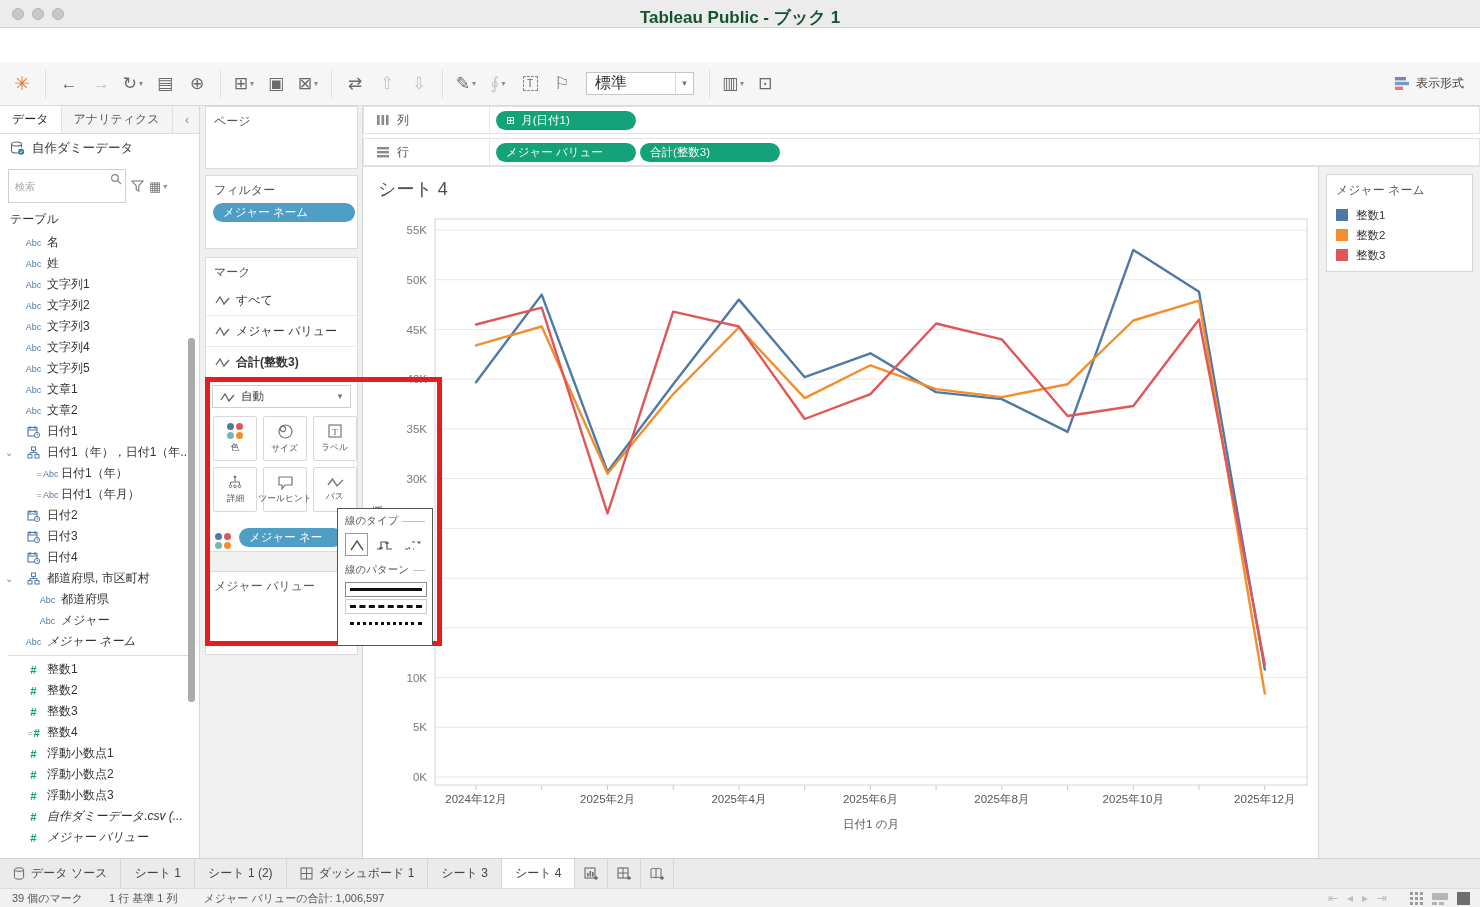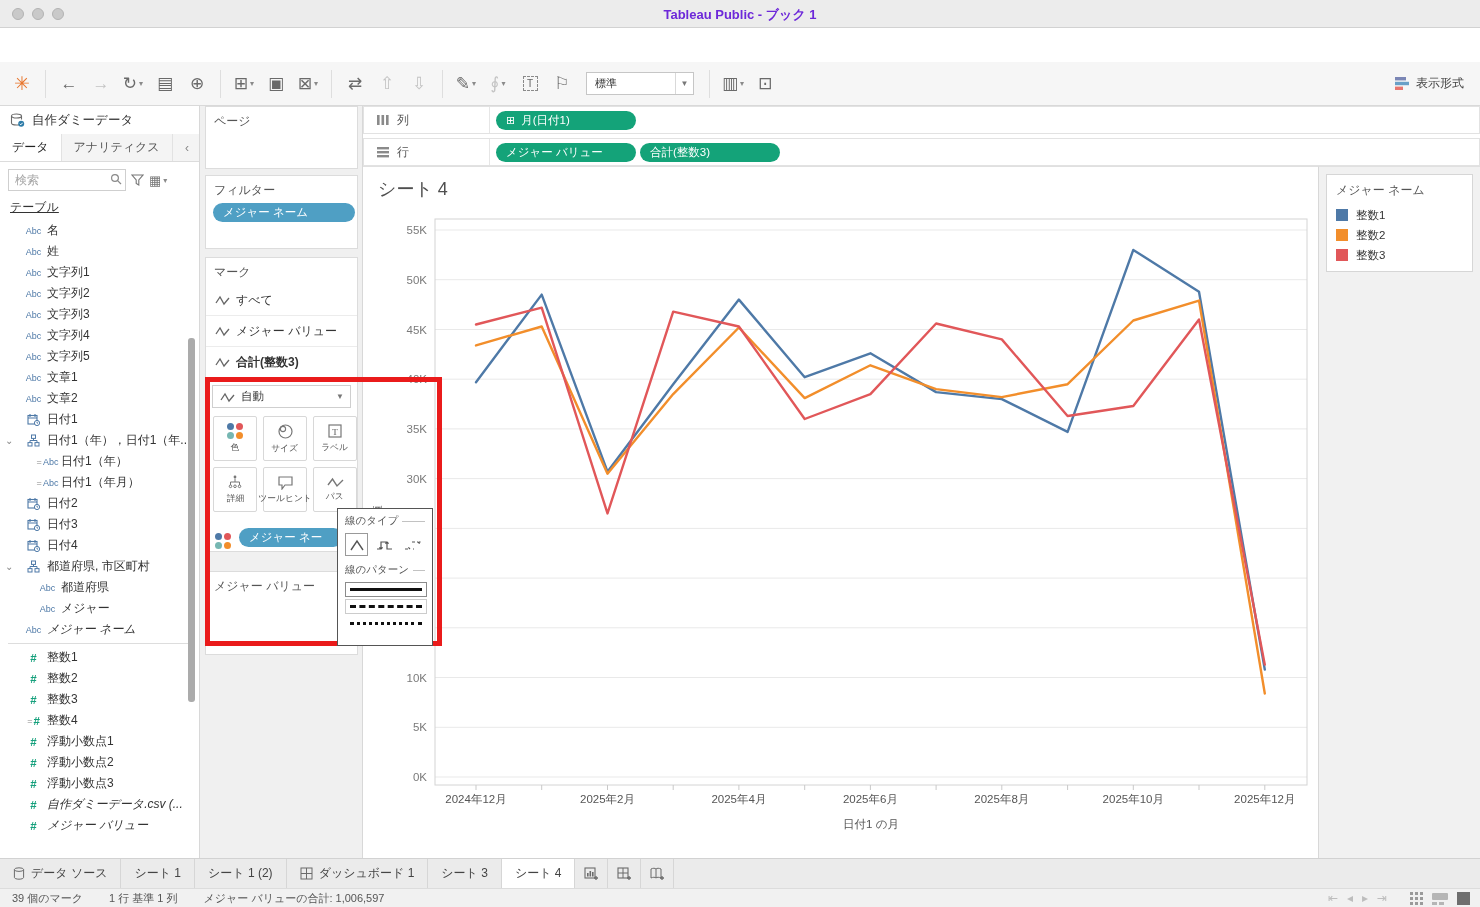--- a/index.html
+++ b/index.html
@@ -2,55 +2,55 @@
 <html><head>
 <meta charset="utf-8">
 <style>
   * { margin:0; padding:0; box-sizing:border-box; }
   html,body { font-family:"Liberation Sans","DejaVu Sans",sans-serif; }
   #app { position:relative; width:1480px; height:907px; background:#fff; overflow:hidden; font-family:"Liberation Sans","DejaVu Sans",sans-serif; }
 
   
   #titlebar { position:absolute; left:0; top:0; width:1480px; height:28px; background:#ececec; border-bottom:1px solid #d2d2d2; }
   .tlight { position:absolute; top:8px; width:12px; height:12px; border-radius:50%; background:#c9c9c9; border:1px solid #b3b3b3; }
-  #wintitle { position:absolute; left:50%; top:6px; transform:translateX(-50%); font-size:13px; font-weight:bold; color:#6d28d9; white-space:nowrap; }
+  #wintitle { position:absolute; left:50%; top:6px; transform:translateX(-50%); font-size:17px; font-weight:bold; color:#14532d; white-space:nowrap; }
 
   
   #banner { position:absolute; left:0; top:28px; width:1480px; height:34px; background:#cfe7f9; display:flex; align-items:center; justify-content:space-between; padding:0 18px; }
   #banner .left { display:flex; align-items:center; gap:8px; color:#1c6cb5; font-size:12.5px; }
   #banner .right { color:#1c6cb5; font-size:12.5px; cursor:pointer; }
 
   
   #toolbar { position:absolute; left:0; top:62px; width:1480px; height:44px; background:#f6f6f6; border-bottom:1px solid #d9d9d9; display:flex; align-items:center; padding-left:6px; }
   #toolbar-items { display:flex; align-items:center; height:100%; }
   .tb { min-width:28px; height:30px; display:flex; align-items:center; justify-content:center; font-size:17px; color:#6a6a6a; margin:0 2px; cursor:pointer; }
   .tb.dis { color:#c3c3c3; }
   .tb .glyph { line-height:1; }
   .tbsep { width:1px; height:28px; background:#dedede; margin:0 7px; }
   .ddcaret { font-size:8px; color:#8a8a8a; margin-left:2px; }
   .boxT { width:15px; height:15px; border:1px dashed #8a8a8a; font-size:10px; color:#666; display:flex; align-items:center; justify-content:center; }
   #fmtselect { width:108px; height:23px; background:#fff; border:1px solid #c6c6c6; display:flex; align-items:center; margin:0 8px; }
-  #fmtselect .val { flex:1; font-size:11px; color:#333; padding-left:8px; }
+  #fmtselect .val { flex:1; font-size:16px; color:#333; padding-left:8px; }
   #fmtselect .car { width:18px; height:100%; border-left:1px solid #d9d9d9; display:flex; align-items:center; justify-content:center; font-size:8px; color:#777; }
   #showme { margin-left:auto; margin-right:16px; display:flex; align-items:center; gap:6px; font-size:12px; color:#444; cursor:pointer; }
 
   
   #sidebar { position:absolute; left:0; top:106px; width:200px; height:752px; background:#fff; border-right:1px solid #d8d8d8; }
   #sbtabs { display:flex; height:28px; border-bottom:1px solid #dcdcdc; background:#f4f4f4; font-size:12px; color:#555; }
   .sbtab { padding:0 12px; display:flex; align-items:center; border-right:1px solid #e2e2e2; cursor:pointer; }
   .sbtab.active { background:#fff; color:#222; }
   #sbcollapse { margin-left:auto; padding:0 10px; display:flex; align-items:center; color:#888; cursor:pointer; font-size:12px; }
   #dsrow { height:28px; display:flex; align-items:center; gap:7px; padding-left:10px; font-size:12.5px; color:#333; }
   #searchrow { display:flex; align-items:center; gap:5px; margin:7px 8px 4px 8px; }
   #searchbox { position:relative; width:118px; }
-  #searchbox input { width:118px; height:22px; border:1px solid #cfcfcf; font-size:12px; color:#333; padding:0 20px 0 6px; outline:none; font-family:inherit; }
+  #searchbox input { width:118px; height:34px; border:1px solid #cfcfcf; font-size:10px; color:#333; padding:0 20px 0 6px; outline:none; font-family:inherit; }
   #searchbox input::placeholder { color:#a5a5a5; }
   #searchbox .mag { position:absolute; right:4px; top:4px; }
   .sicon { color:#777; font-size:13px; cursor:pointer; display:flex; align-items:center; }
-  #tableslabel { font-size:12px; color:#333; margin:8px 5px 4px 10px;text-decoration:underline; }
+  #tableslabel { font-size:12px; color:#333; margin:8px 5px 4px 10px; }
   #fieldlist { position:relative; }
   .frow { height:21px; display:flex; align-items:center; font-size:12px; color:#333; padding-left:20px; position:relative; cursor:pointer; white-space:nowrap; }
   .frow .exp { position:absolute; left:5px; color:#888; font-size:10px; }
   .frow .ficon { width:27px; display:flex; align-items:center; flex-shrink:0;justify-content:center; }
   .frow.ind { padding-left:34px; }
   .frow .lbl.it { font-style:italic; }
   .fdivider { border-top:1px solid #ddd; margin:3px 8px 3px 8px; }
   .abctxt { color:#4e79a7; font-size:9px; letter-spacing:0; }
   .eqpfx { color:#888; font-size:9px; margin-right:1px; }
   .numtxt { color:#15a07c; font-size:11.5px; font-weight:bold; }
@@ -215,36 +215,36 @@
             <rect x="1" y="1" width="11" height="3.4" fill="#7b86b5"></rect>
             <rect x="1" y="5.8" width="14" height="3.4" fill="#6aa0c7"></rect>
             <rect x="1" y="10.6" width="8" height="3.4" fill="#e8766f"></rect>
           </svg>
         </span>
       <span>表示形式</span>
     </div>
   </div>
 
   <div id="sidebar">
+    <div id="sbtabs">
+        <div class="sbtab active">データ</div>
+        <div class="sbtab">アナリティクス</div>
+        <div id="sbcollapse">‹</div>
+      </div>
     <div id="dsrow">
       <span>
           <svg width="15" height="15" viewBox="0 0 15 15">
             <ellipse cx="6.5" cy="3" rx="5" ry="2" fill="none" stroke="#6b6b6b" stroke-width="1.1"></ellipse>
             <path d="M1.5 3 V10 c0 1.1 2.2 2 5 2 c1 0 2-.1 2.8-.3 M11.5 3 V6.5" fill="none" stroke="#6b6b6b" stroke-width="1.1"></path>
             <circle cx="11.2" cy="10.8" r="3" fill="#2e7ca8"></circle>
             <path d="M9.8 10.8 l1 1 l1.8-2" stroke="#fff" stroke-width="1" fill="none"></path>
           </svg>
         </span>
       <span>自作ダミーデータ</span>
     </div>
-    <div id="sbtabs">
-        <div class="sbtab active">データ</div>
-        <div class="sbtab">アナリティクス</div>
-        <div id="sbcollapse">‹</div>
-      </div>
     <div id="searchrow">
       <span id="searchbox">
         <input type="text" placeholder="検索" style="">
         <span class="mag">
             <svg width="12" height="12" viewBox="0 0 12 12">
               <circle cx="5" cy="5" r="3.4" fill="none" stroke="#8a8a8a" stroke-width="1.2"></circle>
               <path d="M7.6 7.6 L11 11" stroke="#8a8a8a" stroke-width="1.2"></path>
             </svg>
           </span>
       </span>

